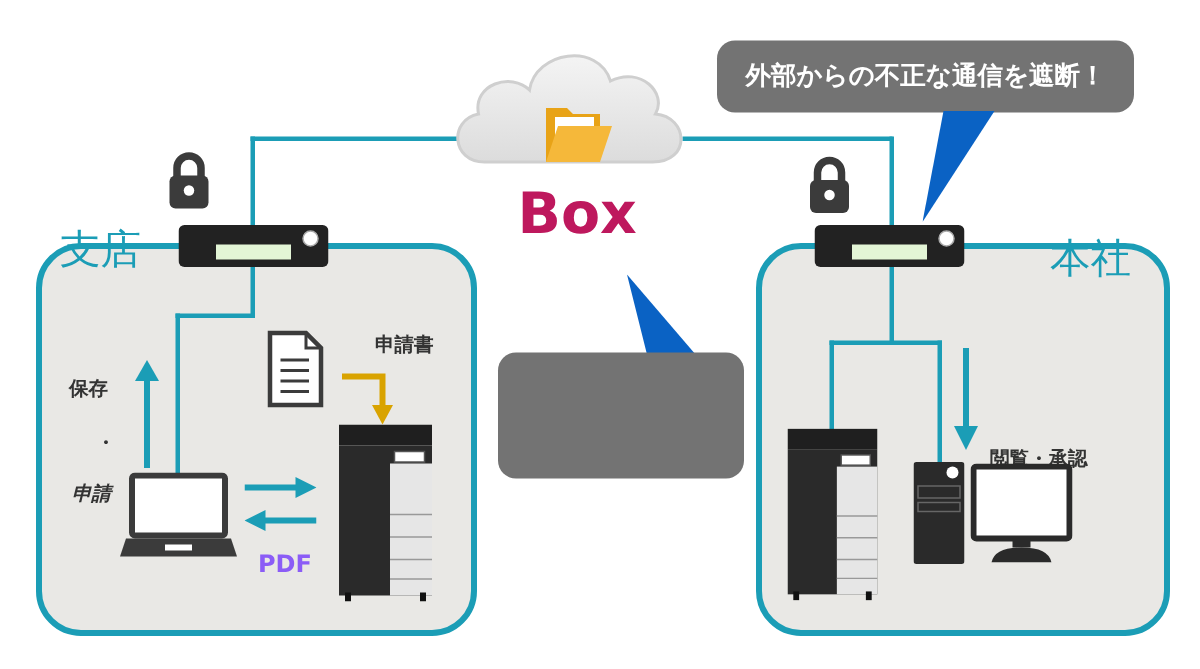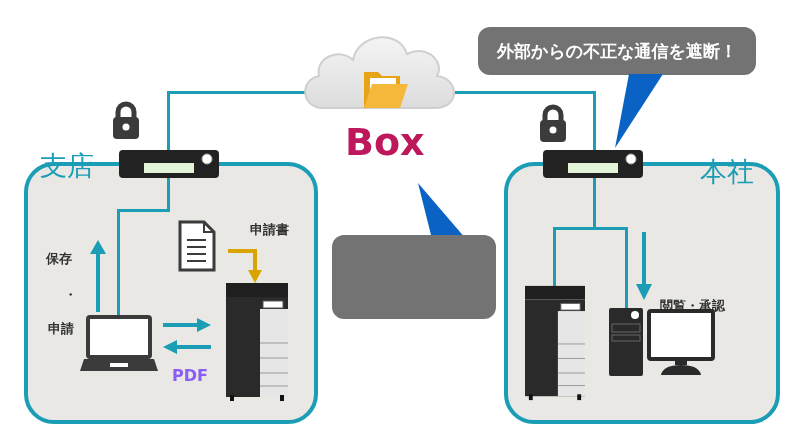--- a/index.html
+++ b/index.html
@@ -38,21 +38,21 @@
 <div class="line" style="left:117px;top:209px;width:53px;height:3px;"></div>
 <div class="line" style="left:117px;top:209px;width:3px;height:110px;"></div>
 
 <svg class="abs" style="left:90px;top:240px;" width="16" height="72" viewBox="0 0 16 72">
   <rect x="6" y="12" width="4" height="60" fill="#1b9db6"></rect>
   <polygon points="8,0 16,14 0,14" fill="#1b9db6"></polygon>
 </svg>
 
 <div class="dark-label" style="left:46px;top:250px;">保存</div>
 <div class="dark-label" style="left:64px;top:286px;">・</div>
-<div class="dark-label" style="left:48px;top:320px;">申請</div>
+<div class="dark-label" style="left:48px;top:320px;font-style:italic;">申請</div>
 
 <svg class="abs" style="left:80px;top:315px;" width="78" height="60" viewBox="0 0 78 60">
   <rect x="8" y="2" width="62" height="40" rx="2" fill="#fff" stroke="#3b3b3b" stroke-width="4"></rect>
   <path d="M4 44 H74 L78 56 H0 Z" fill="#3b3b3b"></path>
   <rect x="30" y="48" width="18" height="4" fill="#fff"></rect>
 </svg>
 
 <svg class="abs" style="left:163px;top:318px;" width="48" height="14" viewBox="0 0 48 14">
   <rect x="0" y="5" width="36" height="4" fill="#1b9db6"></rect>
   <polygon points="48,7 34,0 34,14" fill="#1b9db6"></polygon>

